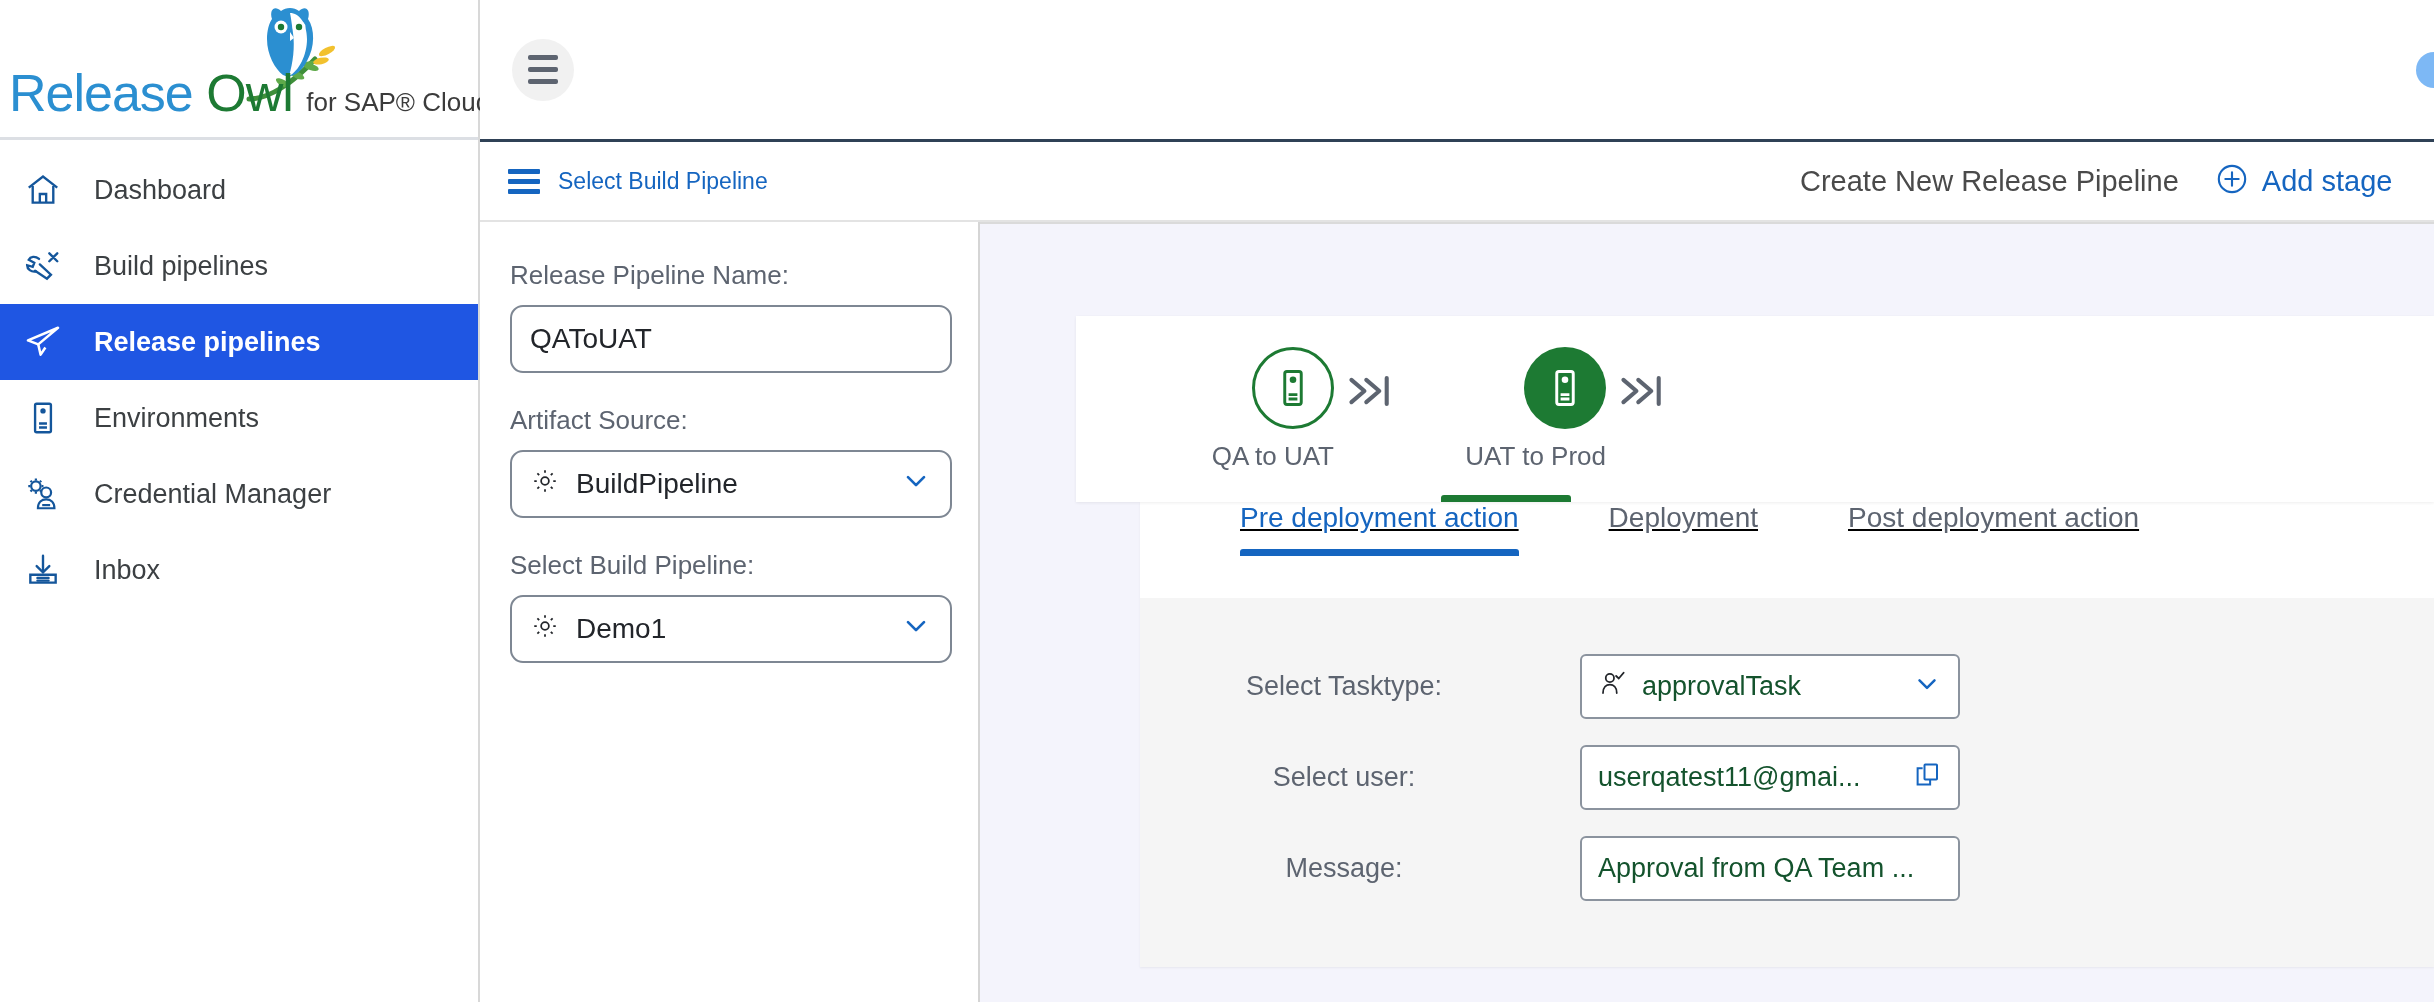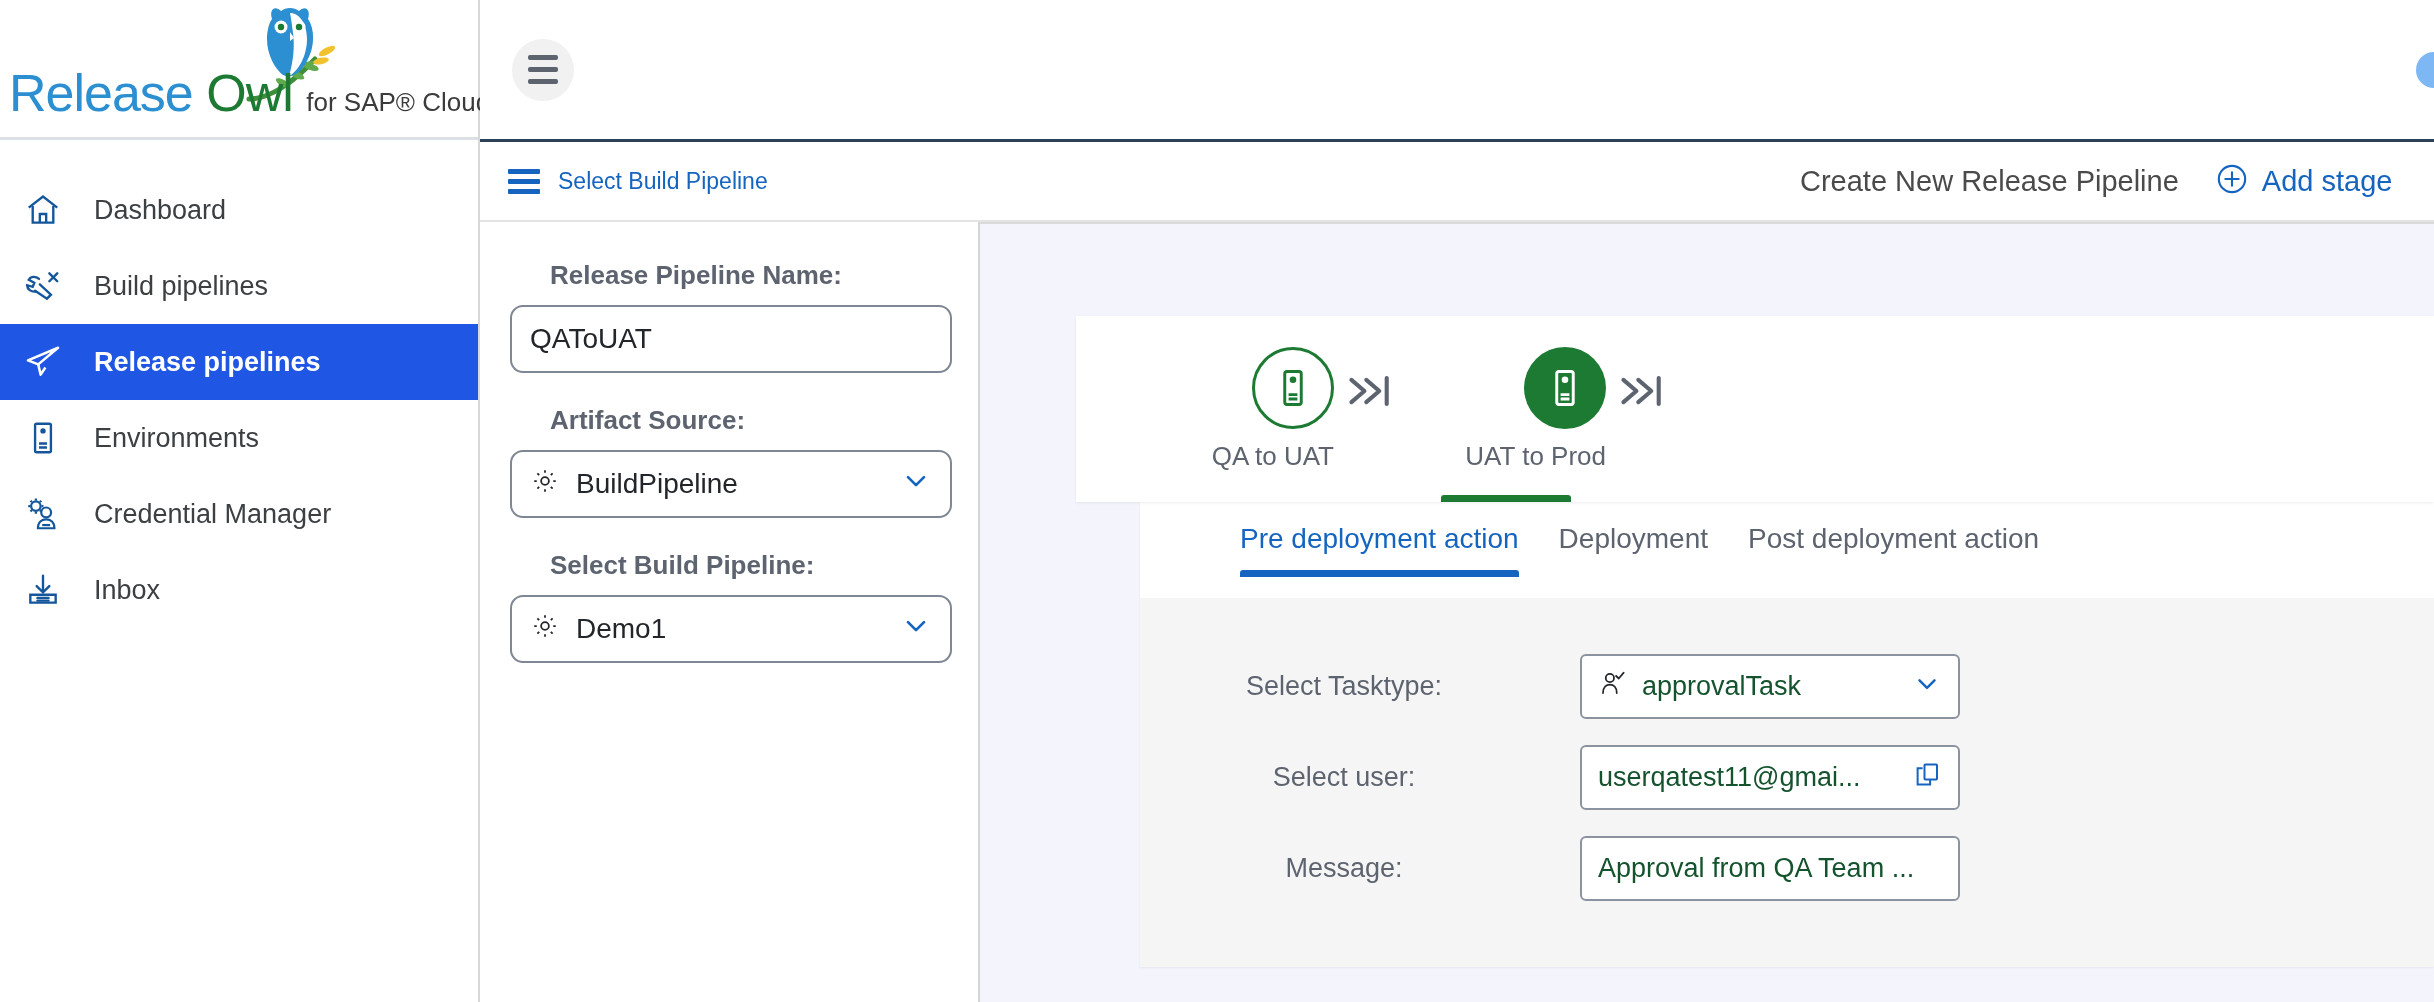--- a/index.html
+++ b/index.html
@@ -33,21 +33,21 @@
     position: absolute; left: 0; bottom: 8px;
     width: 460px;
     white-space: nowrap;
     font-size: 52px;
     letter-spacing: -1px;
   }
   .logo-release { color: #2b8fd1; font-weight: 400; }
   .logo-owl { color: #1d7a33; font-weight: 500; }
   .logo-sap { color: #3b3b3b; font-size: 26px; font-weight: 400; letter-spacing: 0; }
 
-  .nav { padding-top: 32px; }
+  .nav { padding-top: 12px; }
   .nav-item {
     display: flex; align-items: center;
     height: 76px;
     padding-left: 20px;
     gap: 28px;
     cursor: pointer;
   }
   .nav-item .nav-label {
     font-size: 27px;
     color: #3c4043;
@@ -128,21 +128,21 @@
 
   
   .form-panel {
     width: 500px; flex: 0 0 500px;
     background: #ffffff;
     border-right: 2px solid #d5d5d5;
     padding: 38px 0 0 30px;
   }
   .field-label {
     font-size: 26px; color: #5d6470;
-    margin-bottom: 14px; font-weight: 700; margin-left: 40px;
+    margin-bottom: 14px; font-weight: 400;
   }
   .field-group { margin-bottom: 32px; }
   .text-input, .select-box {
     width: 442px; height: 68px;
     border: 2px solid #7e8793; border-radius: 13px;
     background: #fff;
     display: flex; align-items: center;
     padding: 0 18px;
     font-size: 28px; color: #22252a;
   }
@@ -187,23 +187,24 @@
   .arrow { margin: 0 10px; display: flex; align-items: center; padding-bottom: 36px; }
 
   
   .tab-panel {
     margin-left: 160px;
     background: #ffffff;
     flex: 0 0 auto;
     box-shadow: 0 1px 2px rgba(0,0,0,0.06);
   }
   .tabs {
-    display: flex; align-items: center;
-    height: 96px; padding-left: 100px; gap: 40px;
+    display: flex; align-items: flex-start;
+    height: 96px; padding-left: 100px; gap: 90px;
     background: #fff;
+    text-decoration: underline;
   }
   .tab {
     font-size: 28px; color: #5d6470;
     padding-bottom: 22px; position: relative; cursor: pointer;
     white-space: nowrap;
   }
   .tab.active { color: #1565c0; }
   .tab.active::after {
     content: ""; position: absolute; left: 0; right: 0; bottom: 0;
     height: 7px; background: #1565c0; border-radius: 3px 3px 0 0;

